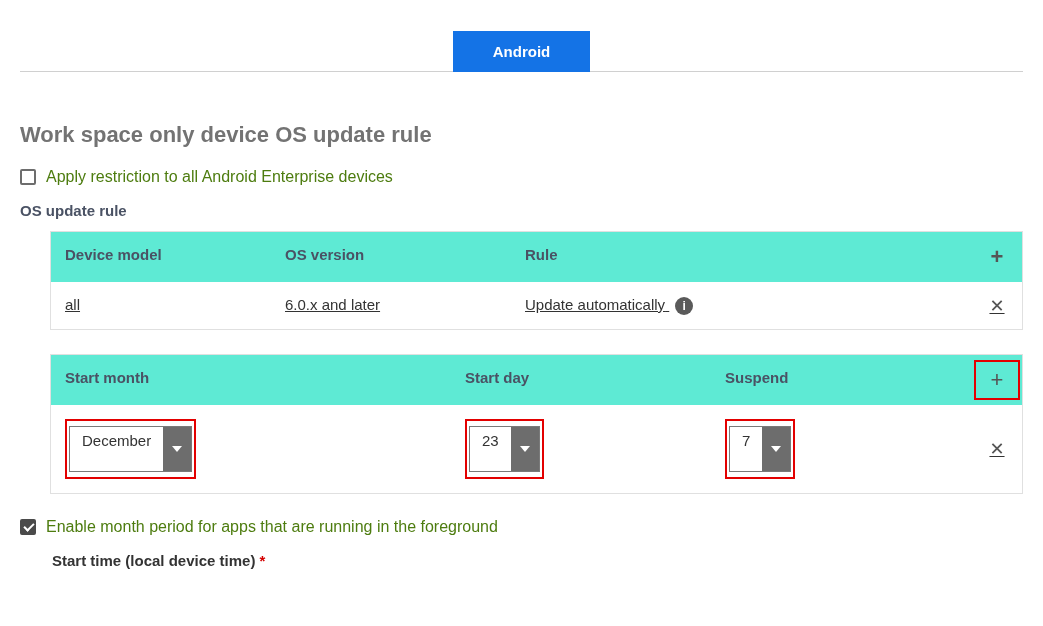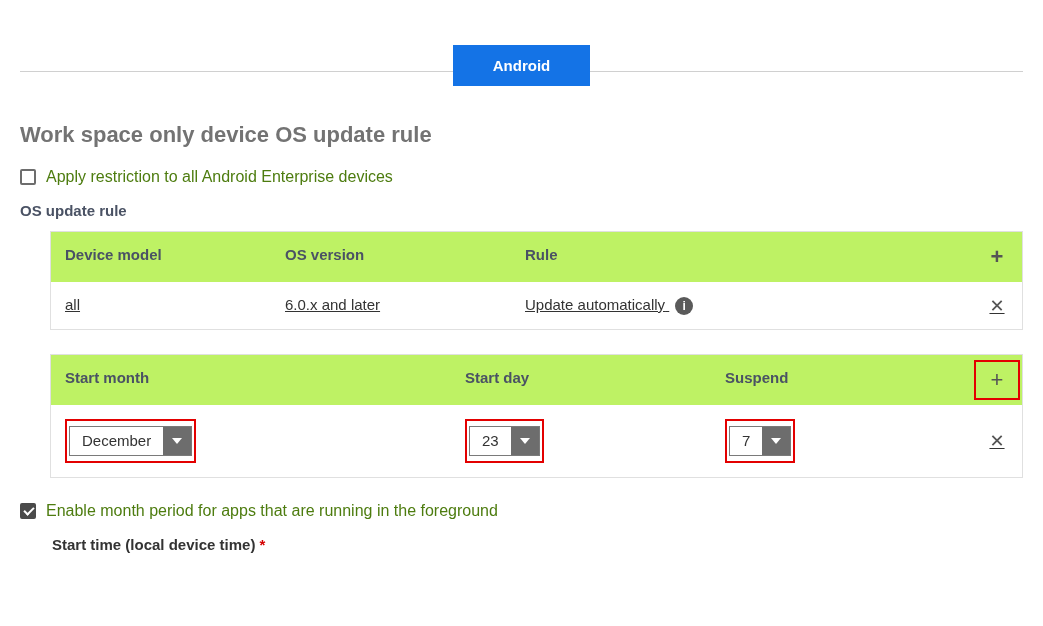--- a/index.html
+++ b/index.html
@@ -20,21 +20,21 @@
       margin-bottom: 50px;
       margin-top: 10px;
     }
     .tab {
       background: #1473e6;
       color: #fff;
       font-weight: bold;
       padding: 12px 40px;
       font-size: 15px;
       position: relative;
-      top: 15px;
+      top: 1px;
     }
     .section-title {
       font-size: 22px;
       font-weight: bold;
       color: #737373;
       margin-bottom: 20px;
     }
     .check-row {
       display: flex;
       align-items: center;
@@ -84,21 +84,21 @@
     .table-wrap {
       margin-left: 30px;
       margin-bottom: 24px;
     }
     .tbl {
       border: 1px solid #e0e0e0;
       width: 100%;
     }
     .tbl-head {
       display: flex;
-      background: #bef264;
+      background: #5eead4;
     }
     .tbl-body-row {
       display: flex;
       background: #fff;
       text-decoration: underline;
     }
     .th, .td {
       padding: 14px 14px;
       font-size: 15px;
       color: #333;
@@ -131,21 +131,21 @@
     }
     .plus-icon, .x-icon {
       font-size: 22px;
       color: #555;
       line-height: 1;
     }
     .x-icon { font-size: 18px; }
     .dropdown {
       display: inline-flex;
       border: 1px solid #7a7a7a;
-      height: 30px;
+      height: 46px;
       background: #fff;
     }
     .dropdown span.val {
       padding: 5px 12px;
       font-size: 15px;
       color: #333;
     }
     .dropdown span.dd-btn {
       background: #6d6d6d;
       width: 28px;

